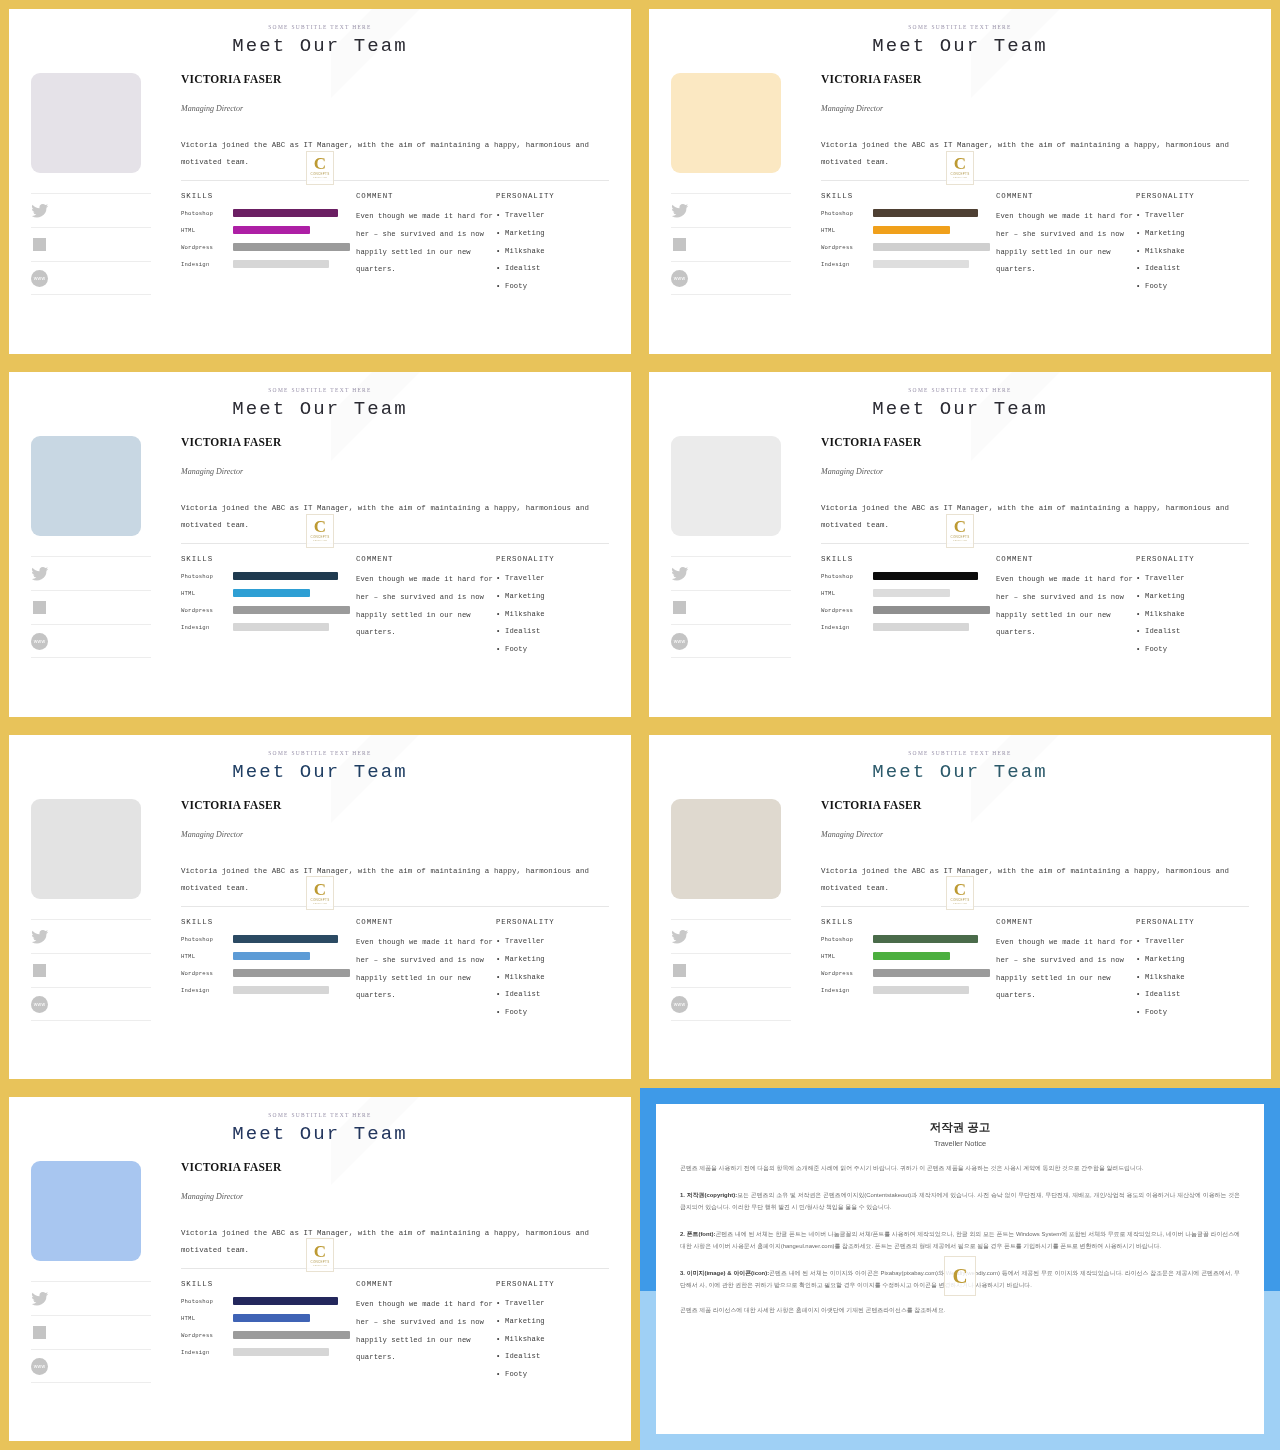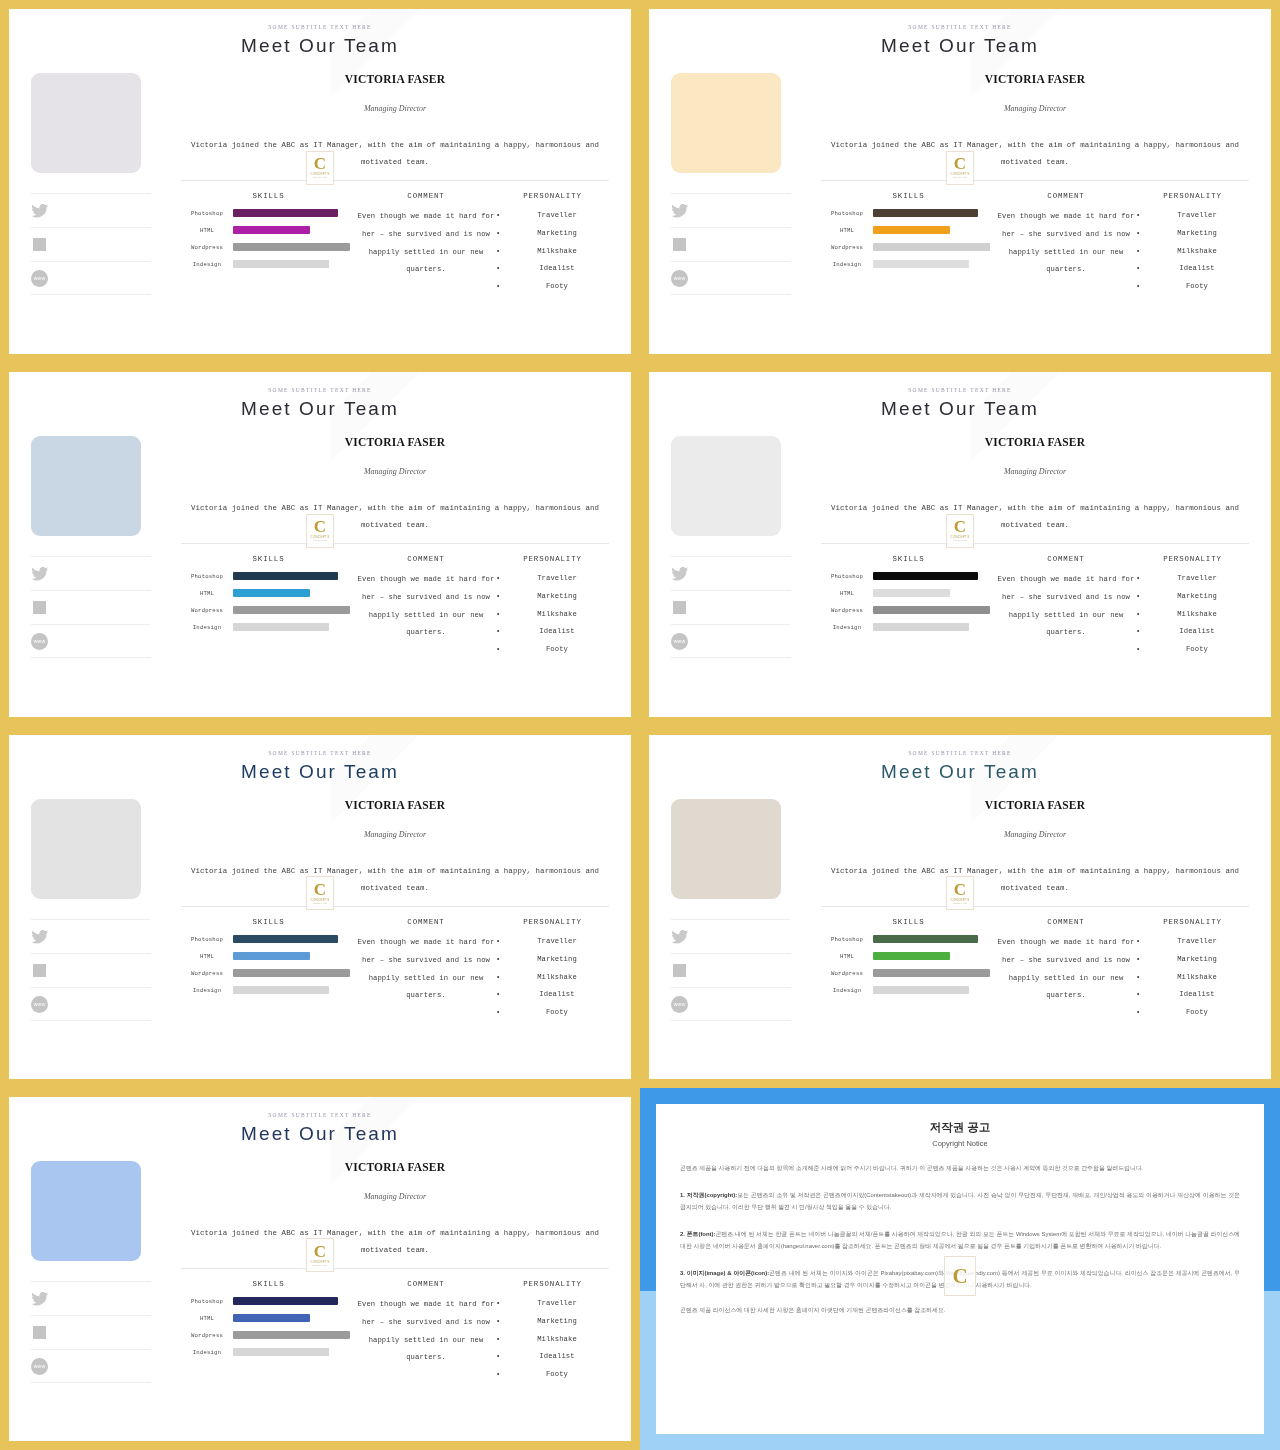--- a/index.html
+++ b/index.html
@@ -44,28 +44,28 @@
 
   
   .hdr{ text-align:center; padding-top:14px; }
   .subtitle{
     font-family:"Liberation Serif", serif;
     font-size:5.5px; letter-spacing:1.3px;
     color:#9a93ab; text-transform:uppercase;
     line-height:8px;
   }
   .title{
-    font-family:Liberation Sans, sans-serif;
+    font-family:Liberation Mono, monospace;
     font-size:19px; letter-spacing:2.1px;
     color:#2b2b33; margin-top:4px;
     line-height:22px;
   }
 
   
-  .body{ display:flex; padding:16px 22px 0 22px;text-align:center; }
+  .body{ display:flex; padding:16px 22px 0 22px; }
   .leftcol{ width:140px; flex:0 0 140px; }
   .photo{
     width:110px; height:100px;
     border-radius:9px;
     background:#e5e2e8;
     margin:0 auto 0 0;
   }
   .social{ margin-top:20px; width:120px; }
   .social .row{
     height:34px;
@@ -894,21 +894,21 @@
         <div class="t1">CONCEPTS</div>
         <div class="t2">TEMPLATE</div>
       </div>
 
     </div>
   </div>
 <div class="slide cslide">
       <div class="cblue-b"></div>
       <div class="cpaper">
         <div class="ctitle">저작권 공고</div>
-        <div class="csub">Copyright Notice</div>
+        <div class="csub">Traveller Notice</div>
         <div class="cpara">콘텐츠 제품을 사용하기 전에 다음의 항목에 소개해준 사례에 읽어 주시기 바랍니다. 귀하가 이 콘텐츠 제품을 사용하는 것은 사용시 계약에 동의한 것으로 간주함을 알려드립니다.</div>
         <div class="cpara"><b>1. 저작권(copyright):</b><span>모든 콘텐츠의 소유 및 저작권은 콘텐츠에이지있(Contentstakeout)과 제작자에게 있습니다. 사전 승낙 없이 무단전재, 무단전재, 재배포, 개인/상업적 용도의 이용하거나 재산상에 이용하는 것은 금지되어 있습니다. 이러한 무단 행위 발견 시 민/형사상 책임을 물을 수 있습니다.</span></div>
         <div class="cpara"><b>2. 폰트(font):</b><span>콘텐츠 내에 된 서체는 한글 폰트는 네이버 나눔글꼴의 서체/폰트를 사용하여 제작되었으나, 한글 외의 모든 폰트는 Windows System에 포함된 서체와 무료로 제작되었으나, 네이버 나눔글꼴 라이선스에 대한 사항은 네이버 사용문서 홈페이지(hangeul.naver.com)를 참조하세요. 폰트는 콘텐츠의 형태 제공에서 됨으로 됨을 경우 폰트를 기입하시기를 폰트로 변환하여 사용하시기 바랍니다.</span></div>
         <div class="cpara"><b>3. 이미지(image) &amp; 아이콘(icon):</b><span>콘텐츠 내에 된 서체는 이미지와 아이콘은 Pixabay(pixabay.com)와 Webdiy(webdiy.com) 등에서 제공된 무료 이미지와 제작되었습니다. 라이선스 참조문은 제공시에 콘텐츠에서, 무단해서 사, 이에 관한 권한은 귀하가 받으므로 확인하고 필요할 경우 이미지를 수정하시고 아이콘을 변경하시거나 사용하시기 바랍니다.</span></div>
         <div class="cfoot">콘텐츠 제품 라이선스에 대한 사세한 사항은 홈페이지 아랫단에 기재된 콘텐츠라이선스를 참조하세요.</div>
       </div>
       <div class="cwm">
         <span>C</span>
       </div>
     </div>

